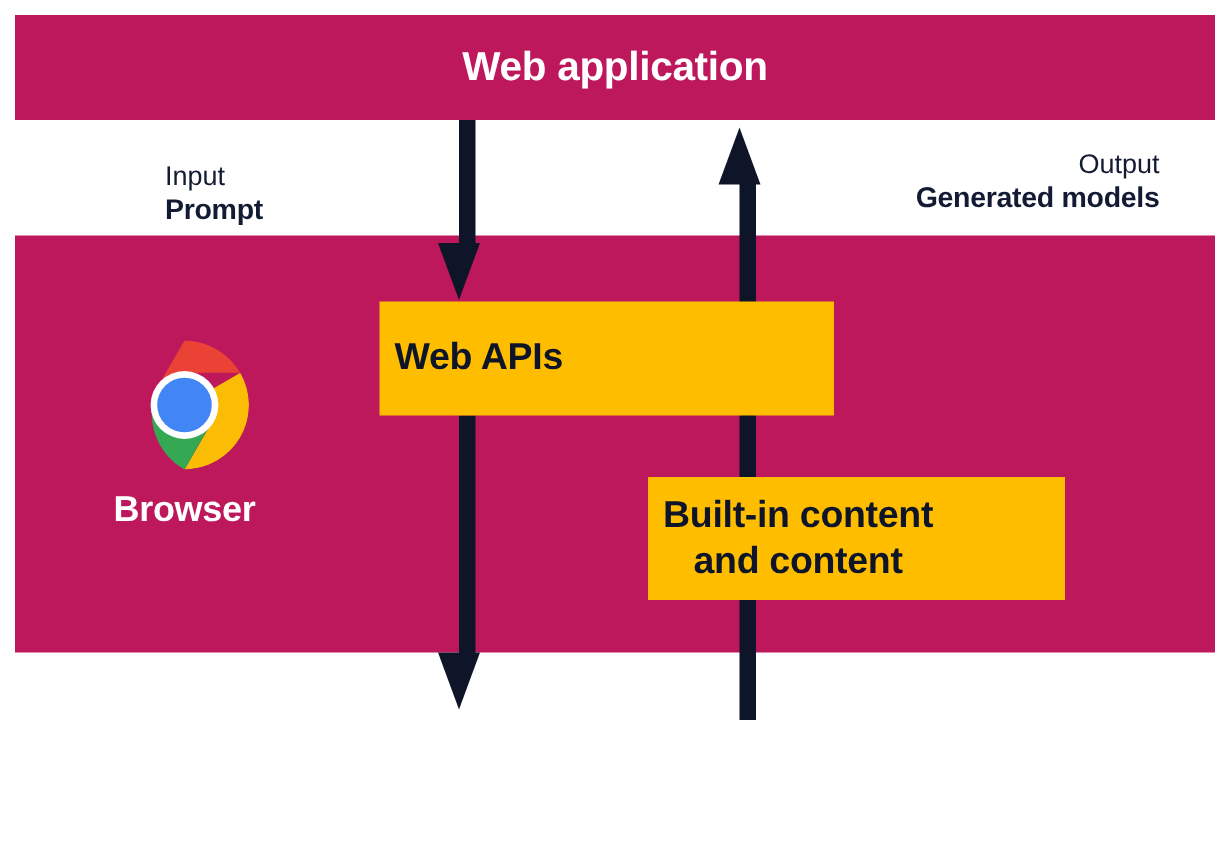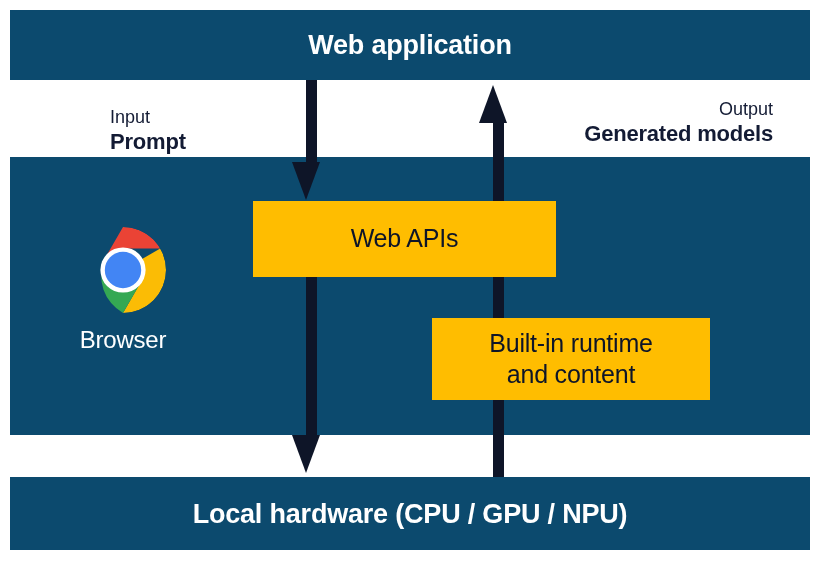--- a/index.html
+++ b/index.html
@@ -16,21 +16,21 @@
     position: relative;
     width: 820px;
     height: 566px;
     background: #ffffff;
     overflow: hidden;
   }
 
   
   .band {
     position: absolute;
-    background: #0c4a6e;
+    background: #be185d;
     left: 10px;
     width: 800px;
   }
   #band-web-application { top: 10px;  height: 70px;  }
   #band-browser         { top: 157px; height: 278px; }
   #band-local-hardware  { top: 477px; height: 73px;  }
 
   .band-label {
     position: absolute;
     left: 0;
@@ -51,21 +51,21 @@
     color: #131B34;
     line-height: 1.22;
   }
   .io-caption .io-kind {
     display: block;
     font-size: 18px;
     font-weight: normal;
   }
   .io-caption .io-value {
     display: block;
-    font-size: 22px;
+    font-size: 19px;
     font-weight: bold;
     letter-spacing: -0.2px;
   }
   #io-input  { left: 110px; top: 107px;  text-align: left;  }
   #io-output { right: 47px; top: 99px;  text-align: right; margin-left: 32px; }
 
   
   .arrow-shaft {
     position: absolute;
     background: #0E1528;
@@ -97,24 +97,24 @@
   
   #arrow-out-shaft { left: 493px; top: 120px; height: 360px; }
   #arrow-out-head  { left: 479px; top: 85px; }
 
   
   .yellow-box {
     position: absolute;
     background: #FFBD00;
     display: flex;
     align-items: center;
-    justify-content: center;
+    justify-content: flex-start;
     text-align: center;
     color: #0E1528;
-    font-weight: normal;
+    font-weight: bold;
     font-size: 25px;
     line-height: 1.26;
     letter-spacing: -0.2px;
   }
   #box-web-apis {
     left: 253px; top: 201px; width: 303px; height: 76px;
   }
   #box-builtin-models {
     left: 432px; top: 318px; width: 278px; height: 82px;
   }
@@ -126,21 +126,21 @@
     left: 47px;
     top: 226px;
     width: 152px;
     text-align: center;
   }
   #chrome-icon { display: block; margin: 0 auto; }
   #browser-label {
     display: block;
     margin-top: 14px;
     color: #ffffff;
-    font-weight: normal;
+    font-weight: bold;
     font-size: 24px;
     letter-spacing: -0.2px;
     line-height: 1;
   }
 </style>
 </head>
 <body>
 
 <div id="canvas">
 
@@ -191,22 +191,19 @@
 
   <div class="arrow-shaft" id="arrow-out-shaft"></div>
   <div class="arrow-head up" id="arrow-out-head"></div>
 
   <div class="yellow-box" id="box-web-apis">
     <span class="box-label">Web APIs</span>
   </div>
 
   <div class="yellow-box" id="box-builtin-models">
     <span class="box-label">
-      <span>Built-in runtime</span><br>
+      <span>Built-in content</span><br>
       <span>and content</span>
     </span>
   </div>
 
-  <div class="band" id="band-local-hardware">
-    <span class="band-label">Local hardware (CPU / GPU / NPU)</span>
-  </div>
 
 </div>
 
 </body></html>

